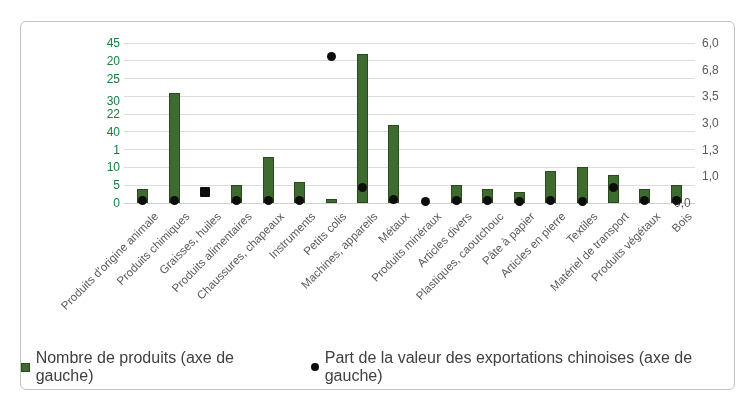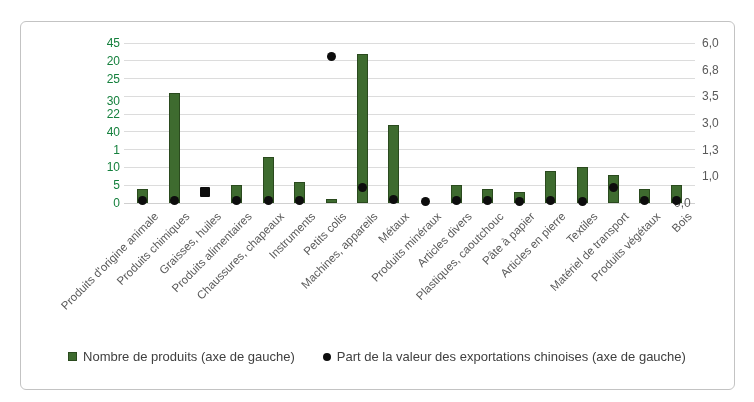--- a/index.html
+++ b/index.html
@@ -11,21 +11,21 @@
   .ytick{position:absolute;width:36px;text-align:right;font-size:12px;color:#15803d;line-height:16px;}
   .ytick-r{position:absolute;width:40px;text-align:left;font-size:12px;color:#595959;line-height:16px;}
   .bar{position:absolute;background:#3e6b2f;border:1px solid #2a4a1e;box-sizing:border-box;}
   .dot{position:absolute;background:#0d0d0d;border-radius:50%;}
   .dot.square{border-radius:1px;}
   .catlabel{position:absolute;white-space:nowrap;font-size:11.5px;color:#595959;transform:rotate(-45deg);transform-origin:100% 0;}
   .legend{position:absolute;left:21px;top:349px;width:712px;display:flex;justify-content:center;align-items:center;gap:28px;}
   .legend-item{display:flex;align-items:center;gap:6px;}
   .swatch-square{width:9px;height:9px;background:#3e6b2f;border:1px solid #2a4a1e;box-sizing:border-box;}
   .swatch-circle{width:8px;height:8px;background:#0d0d0d;border-radius:50%;}
-  .legend-label{font-size:13px;color:#404040;}
+  .legend-label{font-size:16px;color:#404040;}
 </style>
 </head>
 <body>
 
 <div id="chart">
   <div class="frame"></div>
   <div id="plot-layer">
       <div class="gridline base" style="left: 124px; top: 202.5px; width: 571px;"></div>
       <div class="ytick" style="left: 84px; top: 195px;">0</div>
       <div class="gridline" style="left: 124px; top: 184.722px; width: 571px;"></div>

